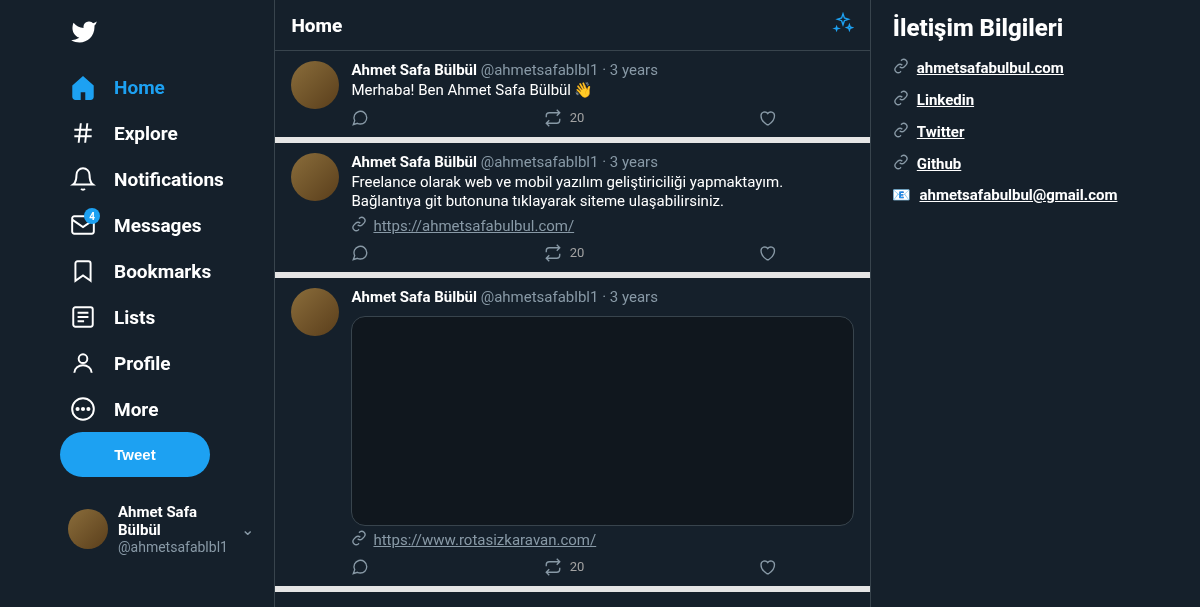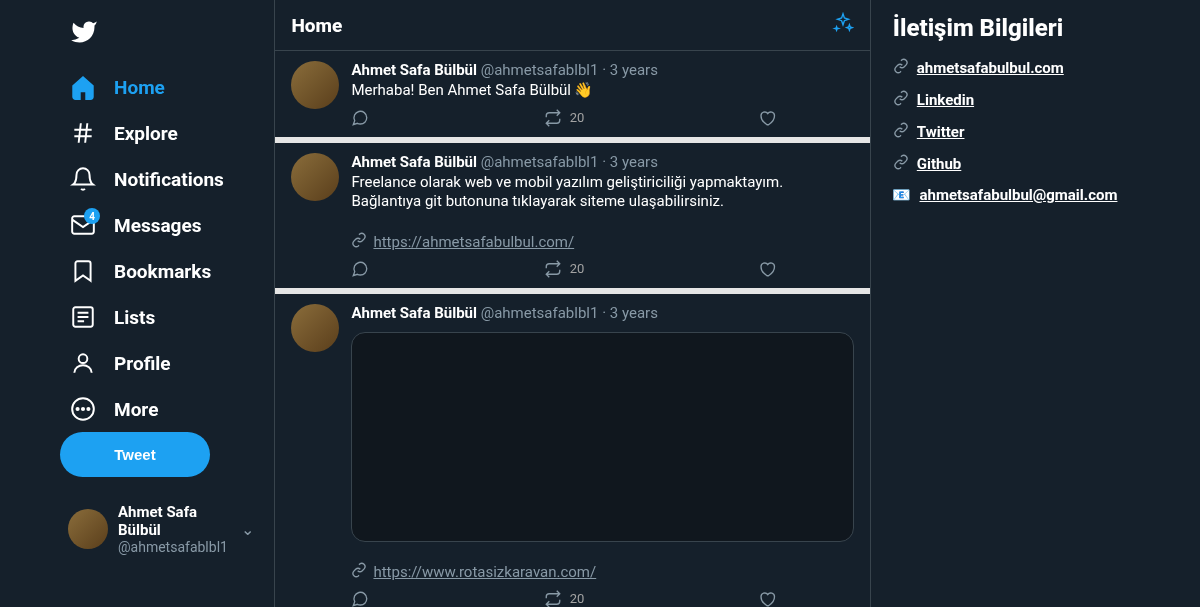--- a/index.html
+++ b/index.html
@@ -117,21 +117,21 @@
 .tweet {
   display: flex;
   padding: 10px 16px;
   border-bottom: 6px solid #e5e5e5;
 }
 .tweet-body { margin-left: 12px; flex: 1; }
 .tweet-head { font-size: 15px; }
 .tweet-head .name { font-weight: 700; }
 .tweet-head .meta { color: #8899a6; }
 .tweet-text { font-size: 15px; margin-top: 2px; line-height: 1.3; }
-.tweet-link { color: #8899a6; font-size: 15px; margin-top: 20px; display: flex; align-items: center; gap: 6px; }
+.tweet-link { color: #8899a6; font-size: 15px; margin-top: 4px; display: flex; align-items: center; gap: 6px; }
 .tweet-link a { color: #8899a6; text-decoration: underline; }
 .link-ico svg { width: 16px; height: 16px; stroke: #8899a6; fill: none; stroke-width: 2; }
 .tweet-media {
   margin-top: 10px;
   width: 100%;
   height: 210px;
   background: #10171e;
   border: 1px solid #38444d;
   border-radius: 14px;
 }

